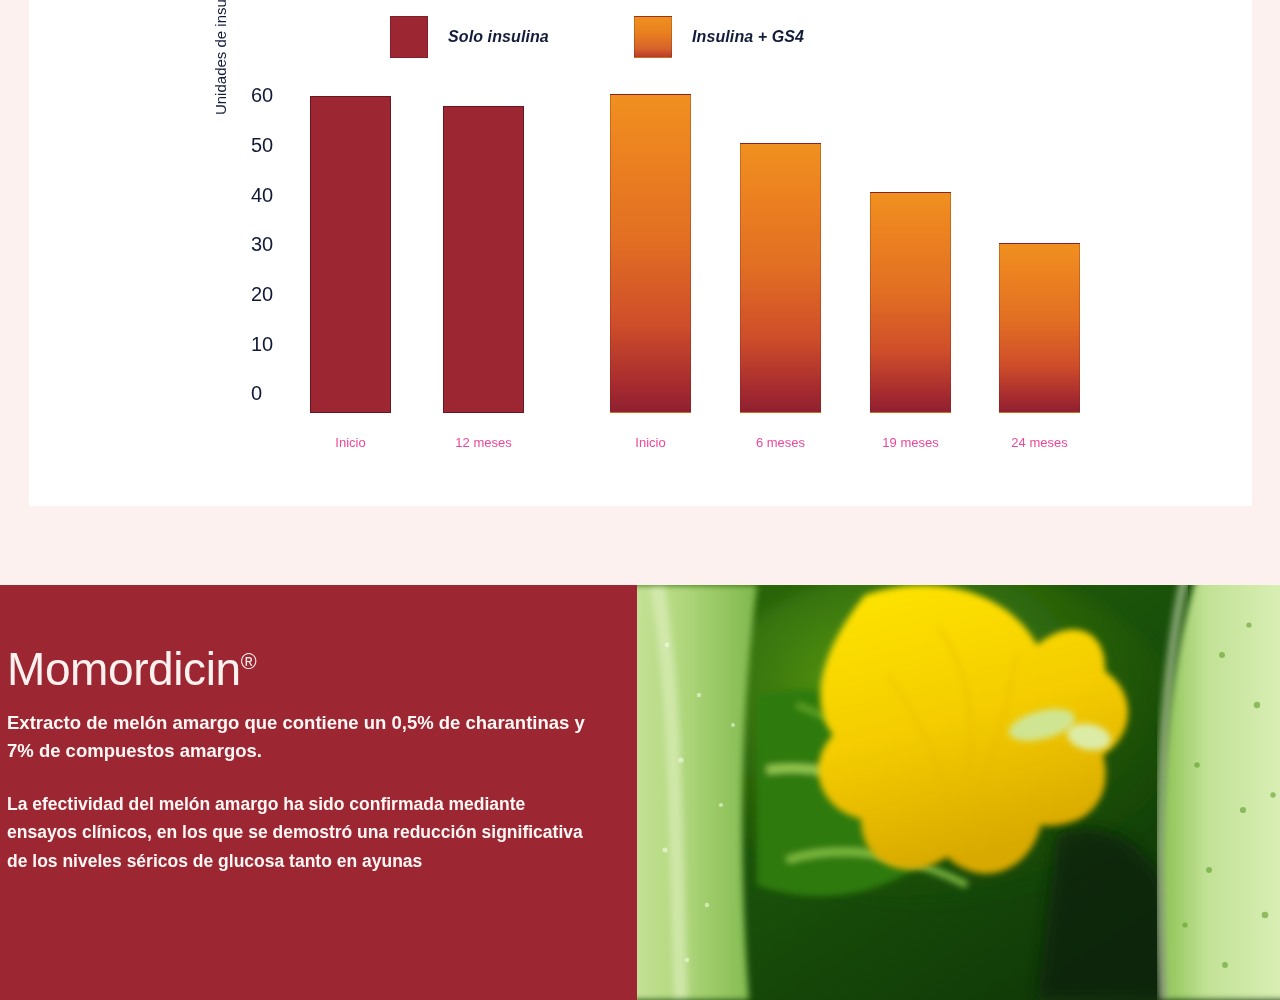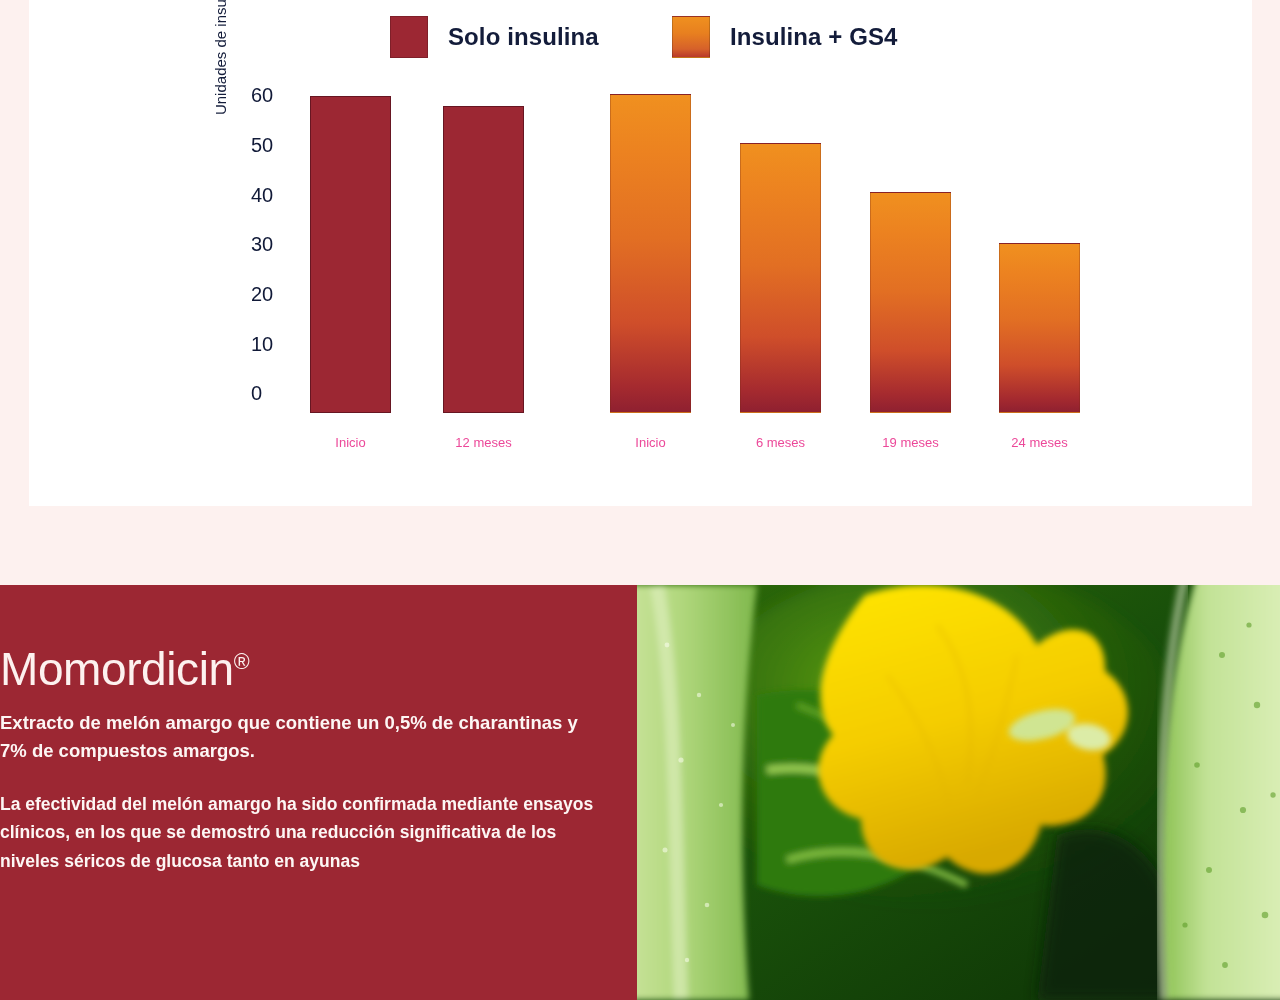--- a/index.html
+++ b/index.html
@@ -16,28 +16,28 @@
     position:absolute;
     left:29px; top:0; width:1223px; height:506px;
     background:#ffffff;
   }
 
   #legend {
     position:absolute; left:0; top:0; width:100%; height:72px;
   }
   .legend-item { position:absolute; display:flex; align-items:center; }
   #legend-item-0 { left:361px; top:16px; }
-  #legend-item-1 { left:643px; top:16px; }
+  #legend-item-1 { left:605px; top:16px; }
   .legend-swatch {
     width:38px; height:42px; margin-right:20px;
     border:1px solid rgba(0,0,0,.18);
   }
   .legend-label {
-    font-size:24px; font-weight:bold; color:#131c3a;
-    letter-spacing:.1px; white-space:nowrap;
+    font-size:16px; font-weight:bold; color:#131c3a;
+    letter-spacing:.1px; white-space:nowrap;font-style:italic;
   }
 
   
   #plot { position:absolute; left:0; top:0; width:100%; height:100%; }
 
   #y-axis-title {
     position:absolute;
     left:183px; top:105px;
     width:240px; height:20px;
     transform:rotate(-90deg);
@@ -70,21 +70,21 @@
     font-size:13px; color:#ec4899;
     text-align:center; white-space:nowrap;
   }
 
   
   #bottom { position:absolute; left:0; top:585px; width:1280px; height:415px; }
 
   #info-panel {
     position:absolute; left:0; top:0; width:637px; height:415px;
     background:#9c2733; color:#ffffff;
-    padding:60px 42px 0 0;
+    padding:60px 42px 0 7px;
     overflow:hidden;
   }
   #product-title {
     font-size:46px; font-weight:normal; line-height:1.05;
     letter-spacing:-.4px; margin-bottom:16px; color:#fdf1ef;
   }
   #product-title sup { font-size:.47em; vertical-align:super; }
   #product-subtitle {
     font-size:18.5px; font-weight:bold; line-height:1.48;
     margin-bottom:26px; color:#fdf6f4;

